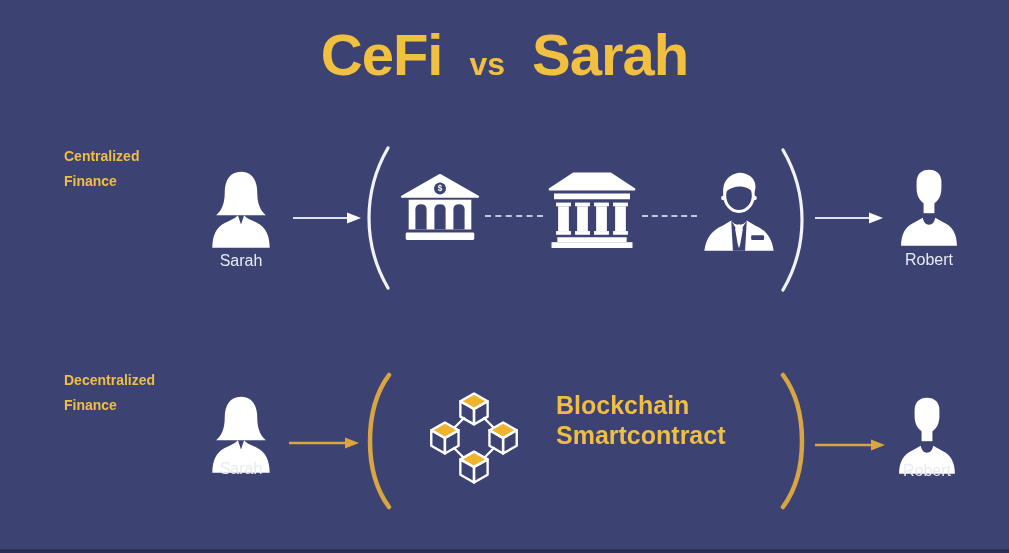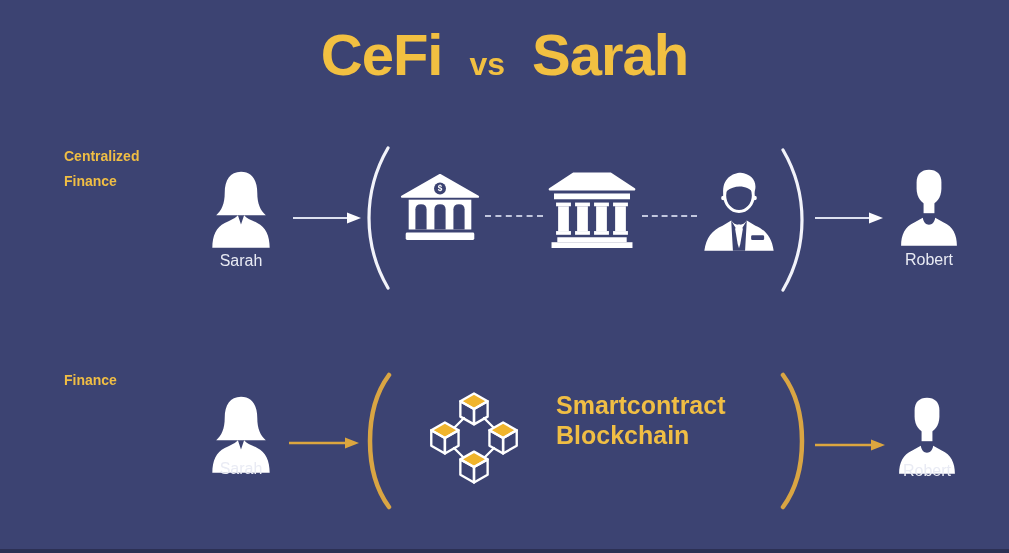--- a/index.html
+++ b/index.html
@@ -134,20 +134,21 @@
   <div class="person" style="left:890px; top:167px;">
     <svg width="62" height="80" viewBox="0 0 80 100">
       <path d="M40 2 C30 2 24 8 24 18 L24 26 C24 38 31 47 40 47 C49 47 56 38 56 26 L56 18 C56 8 50 2 40 2 Z" fill="#fff"></path>
       <rect x="33" y="42" width="14" height="16" fill="#fff"></rect>
       <path d="M4 100 C4 86 9 75 21 70 L32 64 C33 70 36 73 40 73 C44 73 47 70 48 64 L59 70 C71 75 76 86 76 100 Z" fill="#fff"></path>
     </svg>
     <div class="pname">Robert</div>
   </div>
 
   <div class="row-label defi">
+    <div>Decentralized</div>
     <div>Finance</div>
   </div>
 
   <div class="person overlap" style="left:202px; top:395px;">
     <svg width="62" height="78" viewBox="0 0 80 100">
       <path d="M40 2 C26 2 19 13 19 29 C19 43 15 52 8 58 L72 58 C65 52 61 43 61 29 C61 13 54 2 40 2 Z" fill="#fff"></path>
       <path d="M3 100 C3 85 8 73 19 68 C27 64 33 62 36 58 L40 70 L44 58 C47 62 53 64 61 68 C72 73 77 85 77 100 Z" fill="#fff"></path>
     </svg>
     <div class="pname">Sarah</div>
   </div>
@@ -180,22 +181,22 @@
       <polygon points="72,46.5 87,55 87,72 72,63.5" fill="none"></polygon>
       <polygon points="102,46.5 87,55 87,72 102,63.5" fill="none"></polygon>
 
       <polygon points="55,70 70,78.5 55,87 40,78.5" fill="#F0B42C"></polygon>
       <polygon points="40,78.5 55,87 55,104 40,95.5" fill="none"></polygon>
       <polygon points="70,78.5 55,87 55,104 70,95.5" fill="none"></polygon>
     </g>
   </svg>
 
   <div class="protocol">
+    <div>Blockchain</div>
     <div>Smartcontract</div>
-    <div>Blockchain</div>
   </div>
 
   <svg class="abs" style="left:779px; top:372px;" width="26" height="138" viewBox="0 0 26 138">
     <path d="M4 3 C18 22 23 45 23 69 C23 93 18 116 4 135" stroke="#D9A543" stroke-width="4.5" fill="none" stroke-linecap="round"></path>
   </svg>
 
   <svg class="abs" style="left:814px; top:438px;" width="72" height="14">
     <line x1="1" y1="7" x2="58" y2="7" stroke="#DCA63F" stroke-width="2.4"></line>
     <polygon points="57,1.5 71,7 57,12.5" fill="#DCA63F"></polygon>
   </svg>

